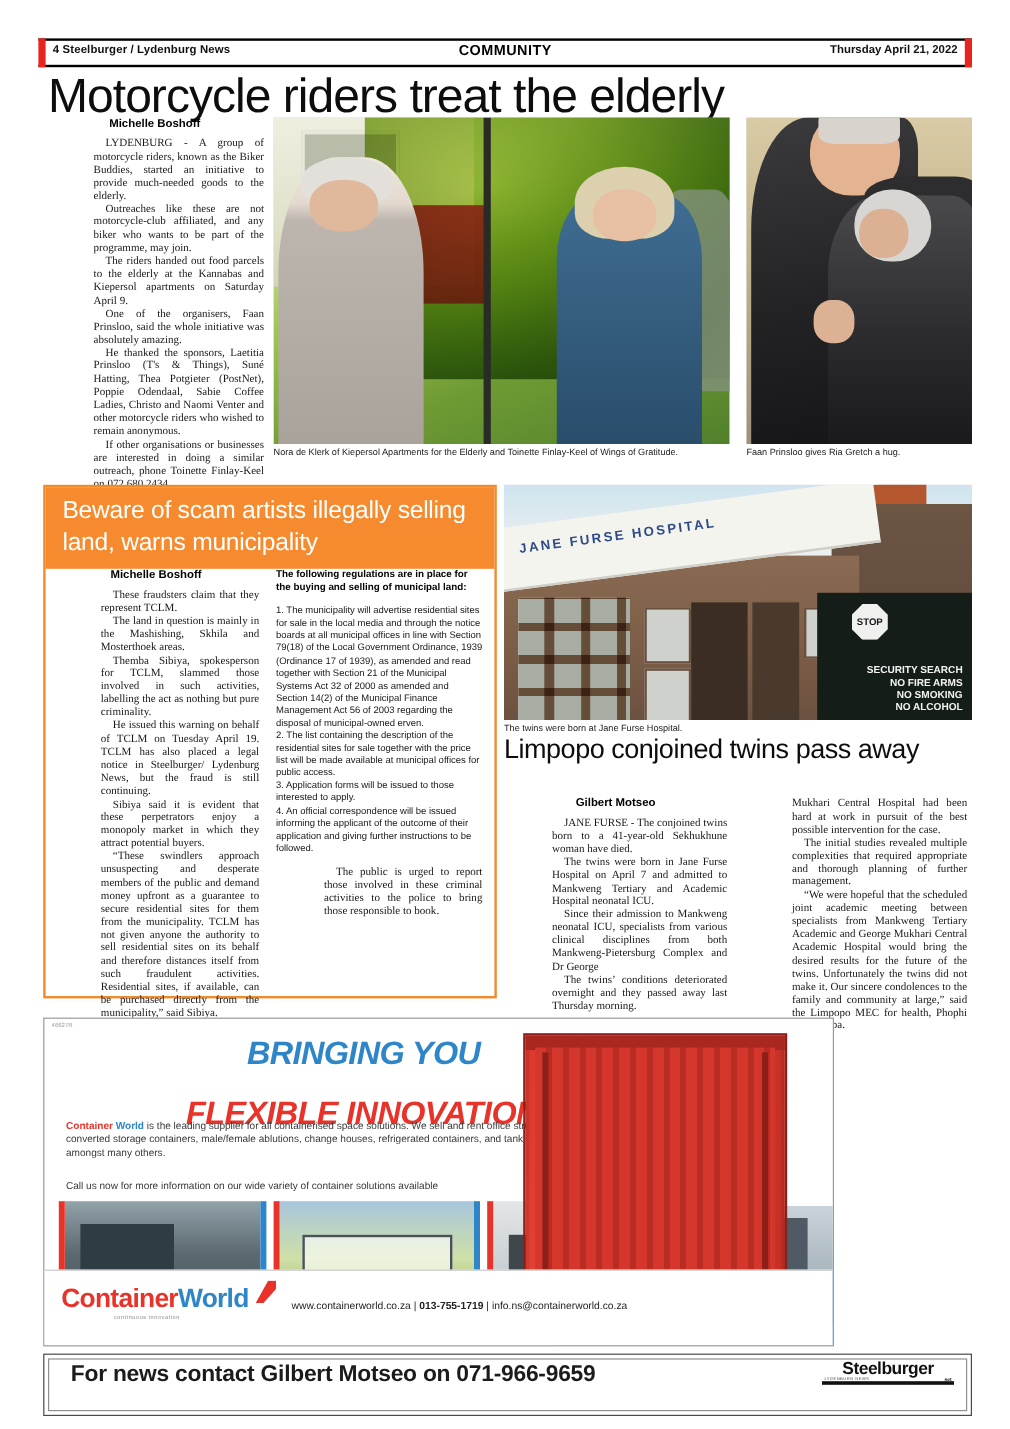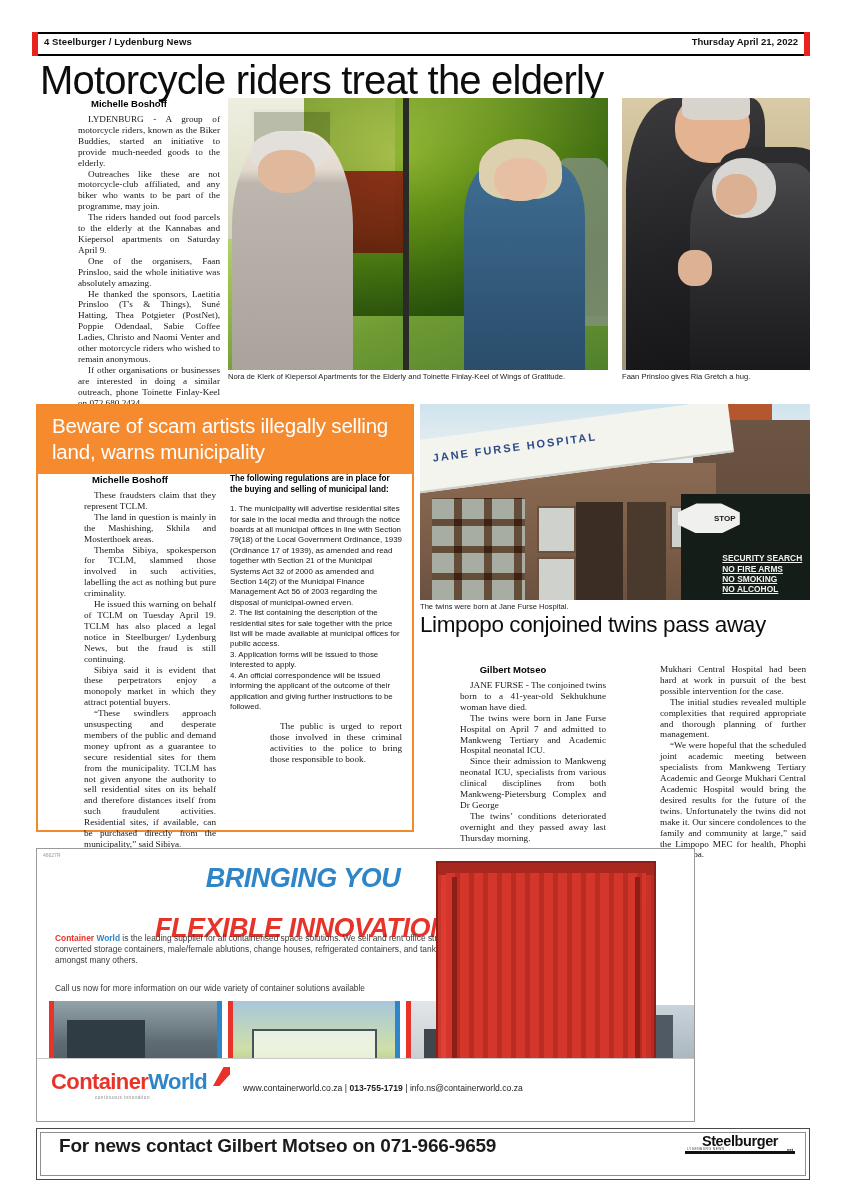--- a/index.html
+++ b/index.html
@@ -93,22 +93,22 @@
   .pc-door2{position:absolute;left:53%;top:50%;width:10%;height:50%;background:#4a3a2e;}
   .pc-wingrid{position:absolute;left:3%;top:48%;width:24%;height:52%;
      background:repeating-linear-gradient(90deg,#cfd2cc 0 22px,#7b5d47 22px 30px),repeating-linear-gradient(0deg,#cfd2cc 0 20px,#7b5d47 20px 27px);
      background-blend-mode:multiply;}
   .pc-win2{position:absolute;left:30%;top:52%;width:9%;height:22%;background:#cfd2cc;border:2px solid #6b5140;}
   .pc-win3{position:absolute;left:30%;top:78%;width:9%;height:22%;background:#cfd2cc;border:2px solid #6b5140;}
   .pc-win4{position:absolute;left:64%;top:52%;width:7%;height:20%;background:#cfd2cc;border:2px solid #6b5140;}
   .pc-board{position:absolute;right:0;bottom:0;width:33%;height:54%;background:#151d19;}
   .pc-stop{position:absolute;right:18%;bottom:34%;width:30px;height:30px;background:#f0f0ee;color:#15181a;
      font-family:"Liberation Sans",sans-serif;font-weight:bold;font-size:8px;display:flex;align-items:center;justify-content:center;
-     clip-path:polygon(30% 0,70% 0,100% 30%,100% 70%,70% 100%,30% 100%,0 70%,0 30%);padding-left:32px;}
-  .pc-btext{position:absolute;right:2%;bottom:3%;text-align:left;font-family:"Liberation Sans",sans-serif;font-weight:bold;font-size:8.4px;line-height:10.2px;color:#f2f2f0;white-space:nowrap;text-decoration:underline;}
+     clip-path:polygon(30% 0,70% 0,100% 30%,100% 70%,70% 100%,30% 100%,0 70%,0 30%);}
+  .pc-btext{position:absolute;right:2%;bottom:3%;text-align:right;font-family:"Liberation Sans",sans-serif;font-weight:bold;font-size:8.4px;line-height:10.2px;color:#f2f2f0;white-space:nowrap;}
 
   
   .headline-3{position:absolute;left:420px;top:612px;width:392px;font-family:"Liberation Sans",sans-serif;font-weight:normal;font-size:22.5px;line-height:26px;color:#0d0d0d;letter-spacing:-.4px;}
   .s3-col{position:absolute;top:664px;width:186px;}
   .s3-col.c1{left:420px;}
   .s3-col.c2{left:620px;}
 
   
   .ad{position:absolute;left:36px;top:848px;width:659px;height:274px;border:1px solid #9a9a9a;box-sizing:border-box;background:#fff;overflow:hidden;}
   .ad-code{position:absolute;left:6px;top:3px;font-family:"Liberation Sans",sans-serif;font-size:5px;color:#9a9a9a;}
@@ -167,20 +167,21 @@
 <body>
 
 <div class="page">
 
   <div class="masthead">
     <div class="mast-rule"></div>
     <div class="mast-rule bottom"></div>
     <div class="mast-tab left"></div>
     <div class="mast-tab right"></div>
     <div class="mast-left">4 Steelburger / Lydenburg News</div>
+    <div class="mast-center">COMMUNITY</div>
     <div class="mast-right">Thursday April 21, 2022</div>
   </div>
 
   <div class="headline-1">Motorcycle riders treat the elderly</div>
 
   <div class="story1-col">
     <div class="byline">Michelle Boshoff</div>
     <div class="bodytext">
       <p>LYDENBURG - A group of motorcycle riders, known as the Biker Buddies, started an initiative to provide much-needed goods to the elderly.</p>
       <p>Outreaches like these are not motorcycle-club affiliated, and any biker who wants to be part of the programme, may join.</p>

